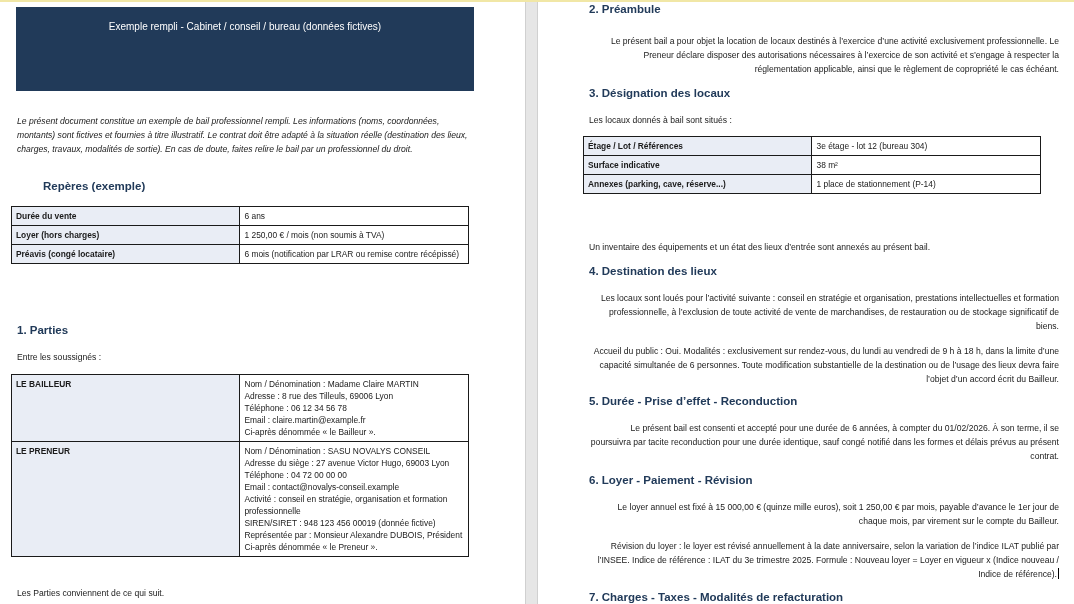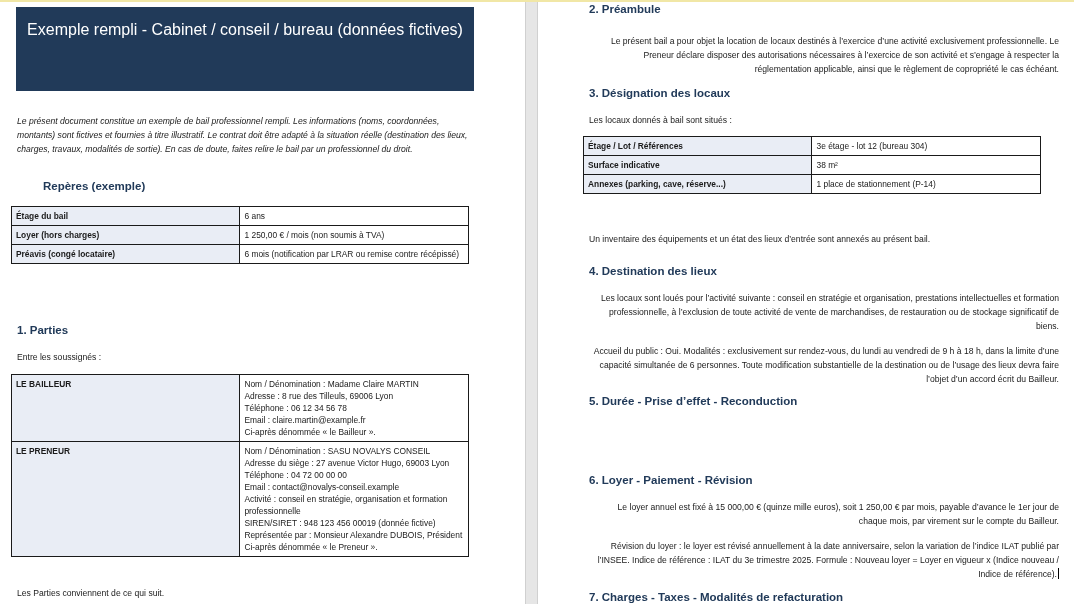--- a/index.html
+++ b/index.html
@@ -13,21 +13,21 @@
   .gutter { position: absolute; left: 525px; top: 2px; width: 13px; height: 602px; background: #e6e6e6; border-left: 1px solid #d0d0d0; border-right: 1px solid #d0d0d0; box-sizing: border-box; }
   .page { position: absolute; top: 2px; height: 602px; overflow: hidden; background: #fff; }
   .page.left { left: 0; width: 525px; }
   .page.right { left: 538px; width: 536px; }
 
   .banner {
     position: absolute; left: 16px; top: 5px; width: 458px; height: 84px;
     background: #213a59; color: #fff; text-align: center;
   }
   .banner .title { font-weight: bold; font-size: 19px; margin-top: 13px; letter-spacing: 0.2px; }
-  .banner .subtitle { font-size: 16px; margin-top: 14px; }
+  .banner .subtitle { font-size: 10px; margin-top: 14px; }
 
   .intro { position: absolute; left: 17px; top: 112px; width: 455px; font-style: italic; font-size: 8.6px; line-height: 14.2px; }
 
   .h2 { position: absolute; font-weight: bold; color: #213a59; font-size: 11.5px; }
   .p { position: absolute; font-size: 8.6px; line-height: 14.2px; text-align: right; }
 
   table.kv { position: absolute; border-collapse: collapse; font-size: 8.4px; }
   table.kv td { border: 1px solid #1a1a1a; padding: 3px 4px; vertical-align: top; line-height: 12px; }
   table.kv td.k { background: #e9edf5; font-weight: bold; }
   table.kv td.v { background: #fff; }
@@ -48,21 +48,21 @@
 
   <div class="h2" style="left:17px; top:178px;margin-left:26px;">Repères (exemple)</div>
 
   <table class="kv" style="left:11px; top:204px; width:458px;">
     <colgroup>
         <col style="width:229px">
         <col style="width:229px">
       </colgroup>
     <tbody>
       <tr>
-        <td class="k">Étage du bail</td>
+        <td class="k">Durée du vente</td>
         <td class="v">6 ans</td>
       </tr>
       <tr>
         <td class="k">Loyer (hors charges)</td>
         <td class="v">1 250,00 € / mois (non soumis à TVA)</td>
       </tr>
       <tr>
         <td class="k">Préavis (congé locataire)</td>
         <td class="v">6 mois (notification par LRAR ou remise contre récépissé)</td>
       </tr>
@@ -130,26 +130,27 @@
         <td class="k">Surface indicative</td>
         <td class="v">38 m²</td>
       </tr>
       <tr>
         <td class="k">Annexes (parking, cave, réserve...)</td>
         <td class="v">1 place de stationnement (P-14)</td>
       </tr>
     </tbody>
   </table>
 
-  <div class="p" style="left:51px; top:230px;">Un inventaire des équipements et un état des lieux d’entrée sont annexés au présent bail.</div>
+  <div class="p" style="left:51px; top:238px;">Un inventaire des équipements et un état des lieux d’entrée sont annexés au présent bail.</div>
 
   <div class="h2" style="left:51px; top:263px;">4. Destination des lieux</div>
   <div class="p" style="left:51px; top:289px; width:470px;">Les locaux sont loués pour l’activité suivante : conseil en stratégie et organisation, prestations intellectuelles et formation professionnelle, à l’exclusion de toute activité de vente de marchandises, de restauration ou de stockage significatif de biens.</div>
   <div class="p" style="left:51px; top:342px; width:470px;">Accueil du public : Oui. Modalités : exclusivement sur rendez-vous, du lundi au vendredi de 9 h à 18 h, dans la limite d’une capacité simultanée de 6 personnes. Toute modification substantielle de la destination ou de l’usage des lieux devra faire l’objet d’un accord écrit du Bailleur.</div>
 
   <div class="h2" style="left:51px; top:393px;">5. Durée - Prise d’effet - Reconduction</div>
+  <div class="p" style="left:51px; top:419px; width:470px;">Le présent bail est consenti et accepté pour une durée de 6 années, à compter du 01/02/2026. À son terme, il se poursuivra par tacite reconduction pour une durée identique, sauf congé notifié dans les formes et délais prévus au présent contrat.</div>
 
   <div class="h2" style="left:51px; top:472px;text-align:center;">6. Loyer - Paiement - Révision</div>
   <div class="p" style="left:51px; top:498px; width:470px;">Le loyer annuel est fixé à 15 000,00 € (quinze mille euros), soit 1 250,00 € par mois, payable d’avance le 1er jour de chaque mois, par virement sur le compte du Bailleur.</div>
   <div class="p" style="left:51px; top:537px; width:470px;"><span>Révision du loyer : le loyer est révisé annuellement à la date anniversaire, selon la variation de l’indice ILAT publié par l’INSEE. Indice de référence : ILAT du 3e trimestre 2025. Formule : Nouveau loyer = Loyer en vigueur x (Indice nouveau / Indice de référence).</span><span class="cursor"></span></div>
 
   <div class="h2" style="left:51px; top:589px;">7. Charges - Taxes - Modalités de refacturation</div>
 </div>
 
 </body></html>

